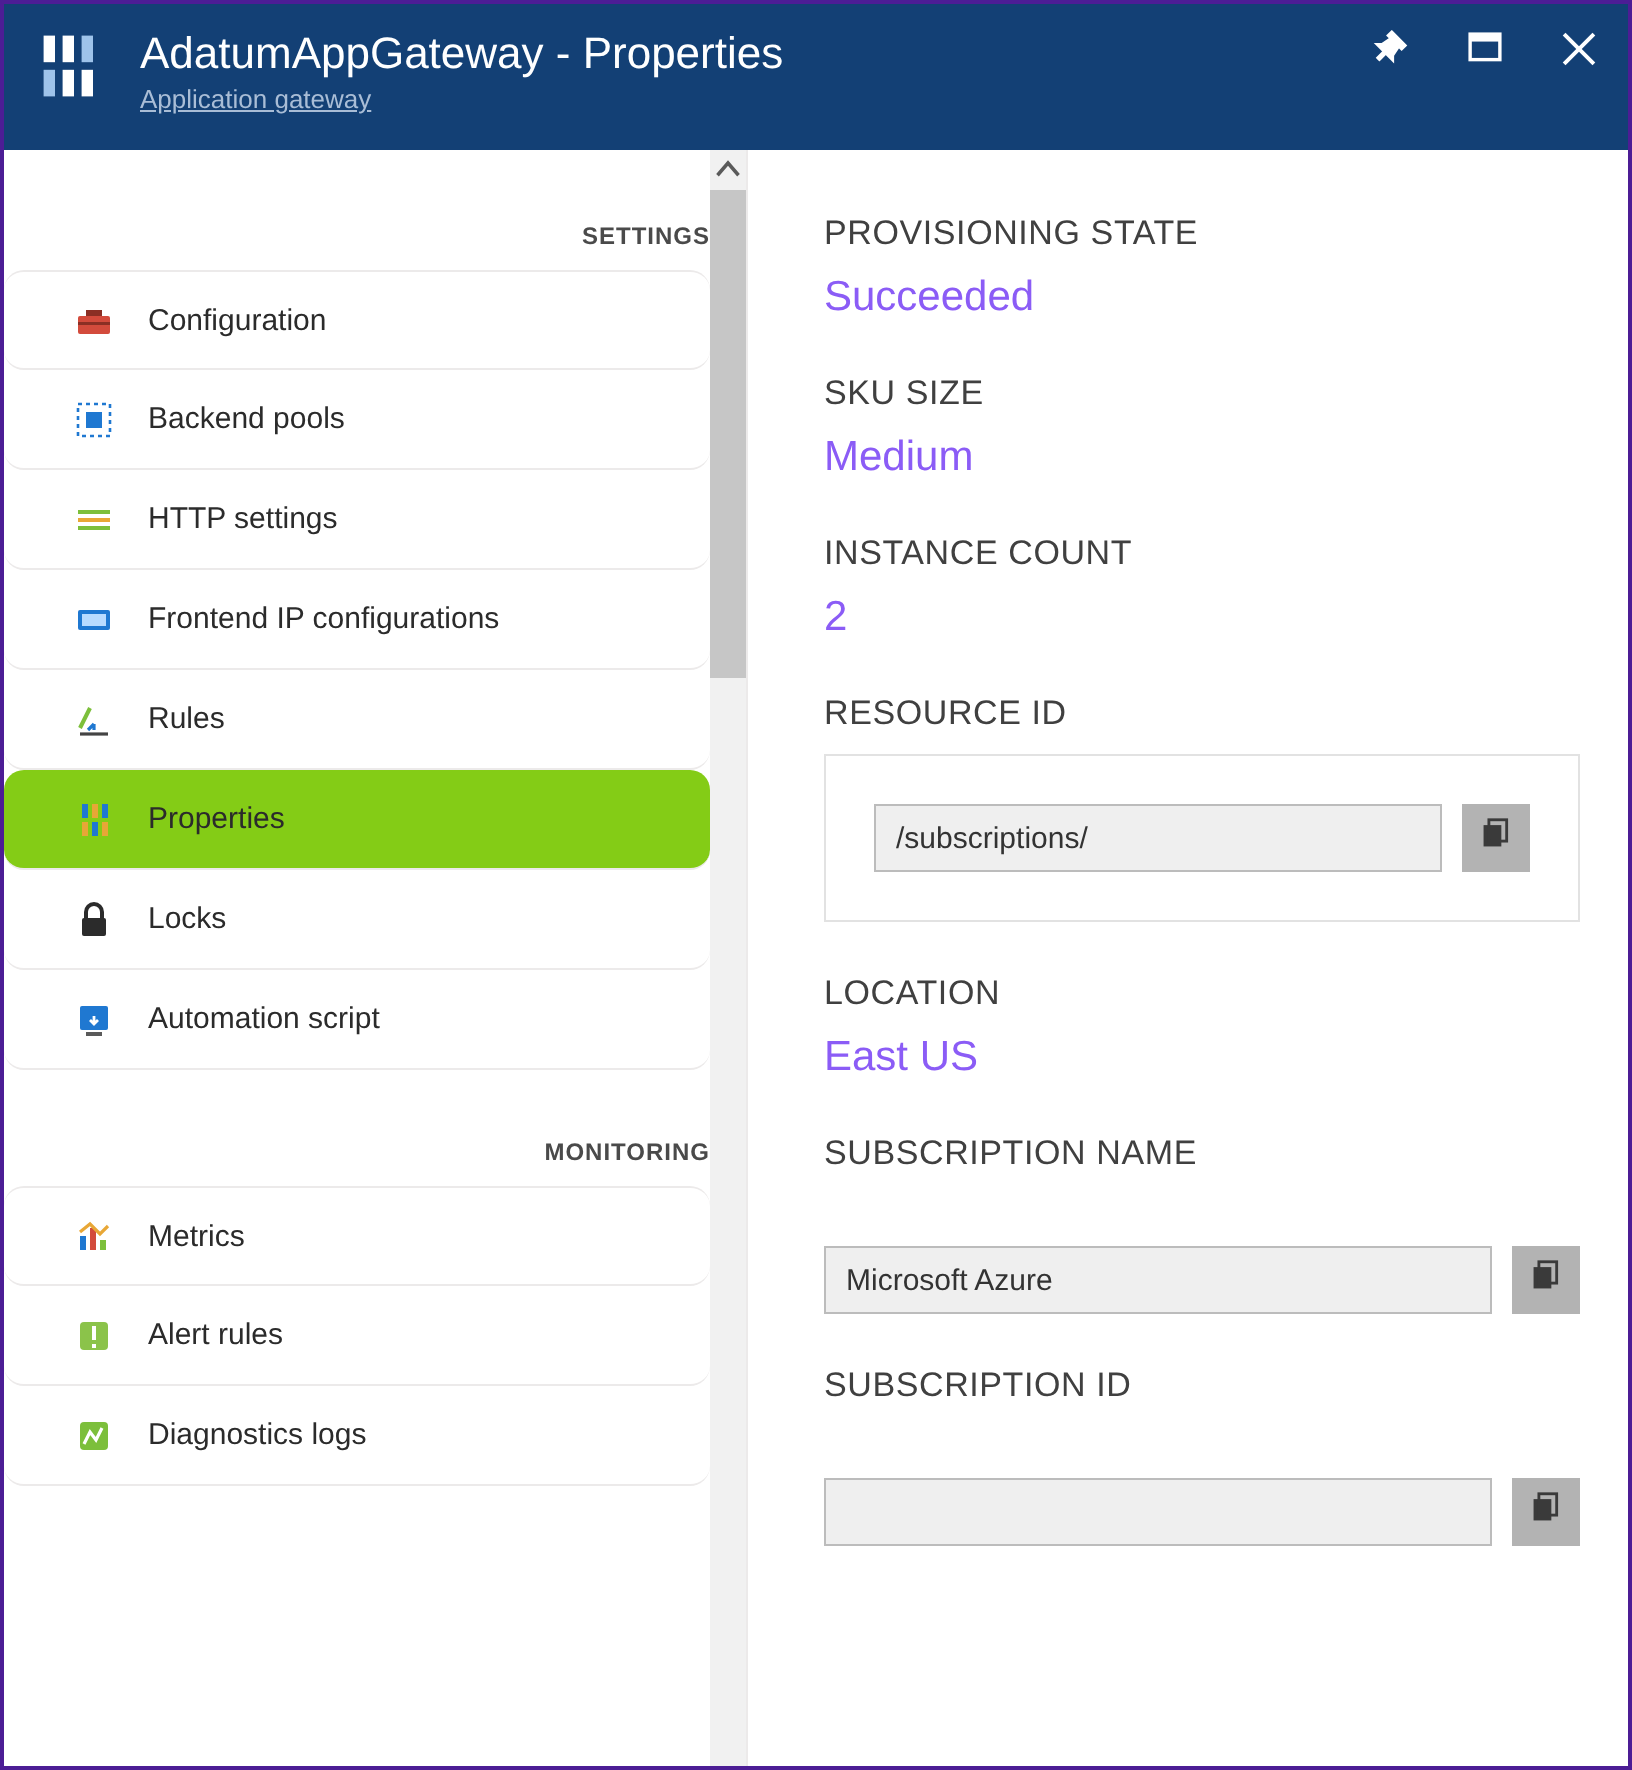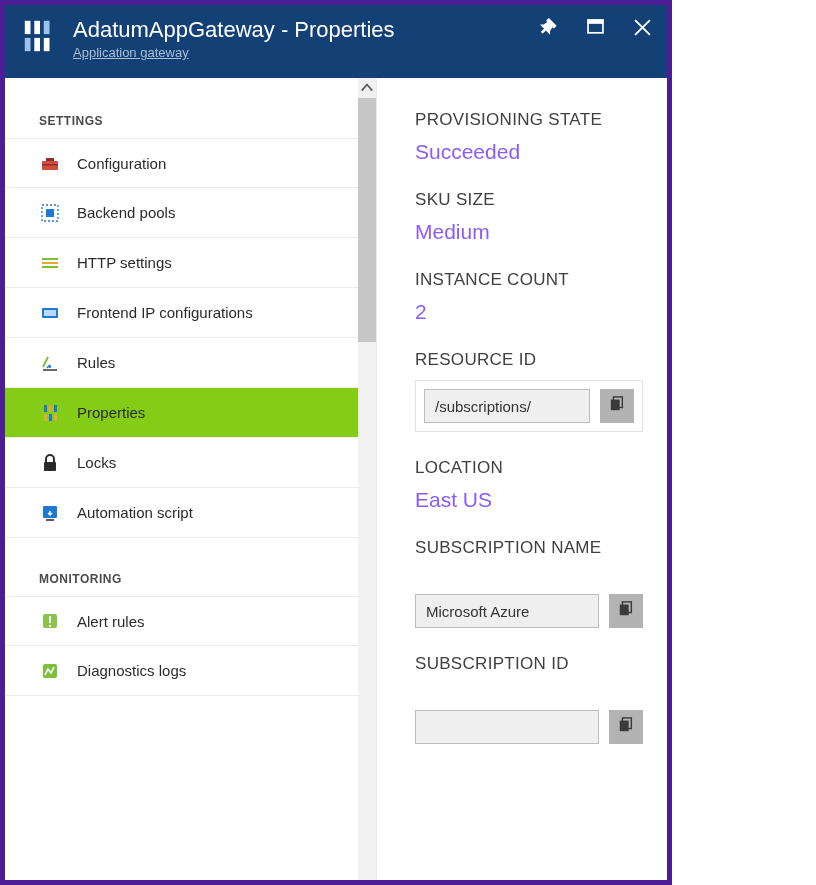--- a/index.html
+++ b/index.html
@@ -1,45 +1,45 @@
 <!DOCTYPE html>
 <html><head>
 <meta charset="utf-8">
 <style>
   * { box-sizing: border-box; margin: 0; padding: 0; }
   html, body { width: 816px; height: 885px; font-family: "Segoe UI", Arial, sans-serif; background: #fff; overflow: hidden; }
-  .window { width: 672px; height: 885px; display: flex; flex-direction: column; border: 5px solid #4c1d95; }
+  .window { width: 816px; height: 885px; display: flex; flex-direction: column; border: 2px solid #4c1d95; }
   .titlebar { background: #134075; color: #fff; display: flex; align-items: flex-start; padding: 12px 16px 18px 16px; gap: 14px; }
   .titlebar-icon svg { width: 38px; height: 38px; }
   .titlebar-texts { flex: 1; display: flex; flex-direction: column; gap: 2px; padding-top: 0px; }
   .titlebar-title { font-size: 22px; font-weight: 300; }
   .titlebar-subtitle { font-size: 13px; color: #a9bdd6; font-weight: 400; text-decoration: underline; }
   .titlebar-controls { display: flex; align-items: flex-start; gap: 30px; padding-top: 2px; }
   .titlebar-controls .ctrl { display:flex; align-items:center; justify-content:center; cursor:pointer; }
   .titlebar-controls svg { width: 17px; height: 17px; stroke: #fff; fill: #fff; }
   .body { flex: 1; display: flex; overflow: hidden; }
   .sidebar-wrap { width: 372px; display:flex; flex-direction: row; border-right: 1px solid #eceaea; }
-  .sidebar { flex:1; padding-top: 28px; overflow:hidden; }
+  .sidebar { flex:1; padding-top: 28px; overflow:hidden;text-align:right; }
   .scrolltrack { width: 18px; background:#f1f1f1; position:relative; }
   .scrolltrack .arrow-up { position:absolute; top:0; left:0; right:0; height:20px; display:flex; align-items:center; justify-content:center; cursor:pointer; }
   .scrolltrack .arrow-up svg { width:14px; height:14px; }
   .scrolltrack .thumb { position:absolute; top:20px; left:0; right:0; height:244px; background:#c6c6c6; }
   .section-label { font-size: 12px; letter-spacing: .5px; color:#4a4a4a; font-weight:600; padding: 8px 0 10px 34px; }
   .nav-list { list-style:none; }
-  .nav-item { display:flex; align-items:center; gap:16px; padding: 0 18px 0 34px; height:50px; border-bottom:1px solid #eceaea; cursor:pointer; font-size:15px; color:#2b2b2b; }
+  .nav-item { display:flex; align-items:center; gap:16px; padding: 0 18px 0 34px; height:50px; border-bottom:1px solid #eceaea; cursor:pointer; font-size:15px; color:#2b2b2b;border-radius:10px; }
   .nav-list .nav-item:first-child { border-top:1px solid #eceaea; }
   .nav-item.selected { background:#84cc16; }
   .nav-icon { width:22px; height:22px; display:flex; align-items:center; justify-content:center; }
   .nav-icon svg { width:20px; height:20px; }
   .section-gap { height: 26px; }
   .content { flex:1; padding: 32px 24px 0 38px; overflow:hidden; }
   .field { margin-bottom: 26px; }
   .field-label { font-size: 17px; letter-spacing: .3px; color:#404040; margin-bottom: 10px; text-transform: uppercase; }
   .field-value { font-size: 21px; color:#8b5cf6; }
-  .copy-row { border:1px solid #e2e2e2; padding:8px; display:flex; align-items:center; gap:10px; }
+  .copy-row { border:1px solid #e2e2e2; padding:24px; display:flex; align-items:center; gap:10px; }
   .copy-input { flex:1; height:34px; border:1px solid #bcbcbc; background:#efefef; color:#333; font-size:15px; padding:0 10px; display:flex; align-items:center; }
   .copy-btn { width:34px; height:34px; background:#b3b3b3; display:flex; align-items:center; justify-content:center; cursor:pointer; }
   .copy-btn svg { width:16px; height:16px; }
   .copy-row-loose { display:flex; align-items:center; gap:10px;margin-top:36px; }
   .copy-row-loose .copy-input { flex:1; }
 </style>
 </head>
 <body>
 
 <svg width="0" height="0" style="position:absolute">
@@ -238,20 +238,28 @@
               </span>
               <span>Automation script</span>
             </li>
           </ul>
         <div class="section-gap"></div>
         <div class="section-label">MONITORING</div>
         <ul class="nav-list" id="nav-monitor">
             <li class="nav-item">
               <span class="nav-icon">
                 <svg viewBox="0 0 20 20">
+                  <use href="#ic-metrics"></use>
+                </svg>
+              </span>
+              <span>Metrics</span>
+            </li>
+            <li class="nav-item">
+              <span class="nav-icon">
+                <svg viewBox="0 0 20 20">
                   <use href="#ic-alert"></use>
                 </svg>
               </span>
               <span>Alert rules</span>
             </li>
             <li class="nav-item">
               <span class="nav-icon">
                 <svg viewBox="0 0 20 20">
                   <use href="#ic-diag"></use>
                 </svg>

